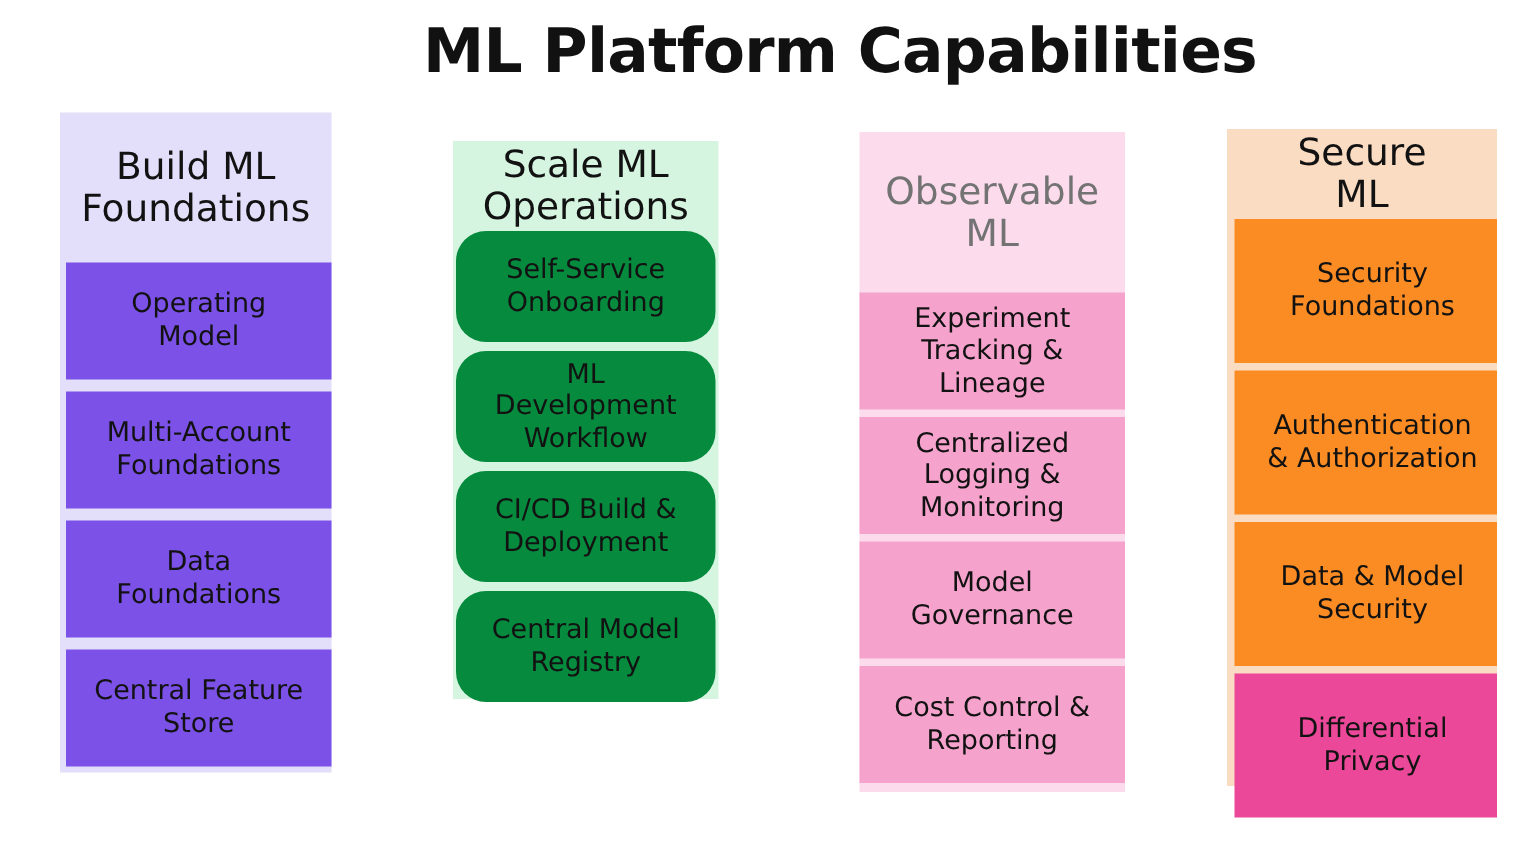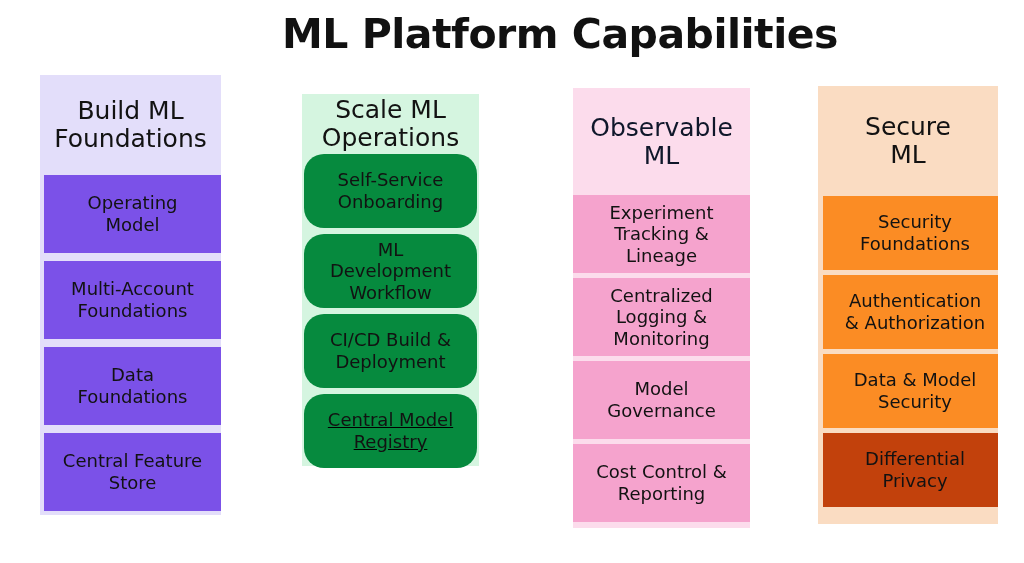--- a/index.html
+++ b/index.html
@@ -88,21 +88,21 @@
   
   #col-2 { left: 573px; top: 88px;  width: 177px; height: 440px; }
   #col-2 .col-header { height: 107px; }
   #col-2 .items { padding: 0 0 3px 0; row-gap: 5px; }
   #col-2 .item { height: 78px; }
 
   
   #col-3 { left: 818px; top: 86px;  width: 180px; height: 438px; }
   #col-3 .col-header { height: 110px; }
   #col-3 .items { padding: 0 0 3px 5px; row-gap: 5px; }
-  #col-3 .item { height: 74px; padding-left: 14px; }
+  #col-3 .item { height: 96px; padding-left: 14px; }
 </style>
 </head>
 <body>
 
 <div id="page-title">ML Platform Capabilities</div>
 
 <div id="columns">
     <div class="column" id="col-0" style="background: rgb(227, 222, 250);">
       <div class="col-header">
         <div class="col-header-text" style="color: rgb(18, 18, 18);">Build ML<br>Foundations</div>
@@ -129,28 +129,28 @@
       <div class="items">
         <div class="item" style="background: rgb(6, 138, 62);">
           <div class="item-text" style="color: rgb(18, 18, 18);">Self-Service<br>Onboarding</div>
         </div>
         <div class="item" style="background: rgb(6, 138, 62);">
           <div class="item-text" style="color: rgb(18, 18, 18);">ML<br>Development<br>Workflow</div>
         </div>
         <div class="item" style="background: rgb(6, 138, 62);">
           <div class="item-text" style="color: rgb(18, 18, 18);">CI/CD Build &amp;<br>Deployment</div>
         </div>
-        <div class="item" style="background: rgb(6, 138, 62); text-decoration: underline;">
+        <div class="item" style="background: rgb(6, 138, 62);">
           <div class="item-text" style="color: rgb(18, 18, 18);">Central Model<br>Registry</div>
         </div>
       </div>
     </div>
     <div class="column" id="col-2" style="background: rgb(252, 220, 236);">
       <div class="col-header">
-        <div class="col-header-text" style="color: #0f172a;">Observable<br>ML</div>
+        <div class="col-header-text" style="color: #737373;">Observable<br>ML</div>
       </div>
       <div class="items">
         <div class="item" style="background: rgb(245, 163, 205);">
           <div class="item-text" style="color: rgb(18, 18, 18);">Experiment<br>Tracking &amp;<br>Lineage</div>
         </div>
         <div class="item" style="background: rgb(245, 163, 205);">
           <div class="item-text" style="color: rgb(18, 18, 18);">Centralized<br>Logging &amp;<br>Monitoring</div>
         </div>
         <div class="item" style="background: rgb(245, 163, 205);">
           <div class="item-text" style="color: rgb(18, 18, 18);">Model<br>Governance</div>
@@ -167,18 +167,18 @@
       <div class="items">
         <div class="item" style="background: rgb(251, 140, 36);">
           <div class="item-text" style="color: rgb(18, 18, 18);">Security<br>Foundations</div>
         </div>
         <div class="item" style="background: rgb(251, 140, 36);">
           <div class="item-text" style="color: rgb(18, 18, 18);">Authentication<br>&amp; Authorization</div>
         </div>
         <div class="item" style="background: rgb(251, 140, 36);">
           <div class="item-text" style="color: rgb(18, 18, 18);">Data &amp; Model<br>Security</div>
         </div>
-        <div class="item" style="background: #c2410c;">
+        <div class="item" style="background: #ec4899;">
           <div class="item-text" style="color: rgb(18, 18, 18);">Differential<br>Privacy</div>
         </div>
       </div>
     </div>
   </div>
 
 </body></html>

